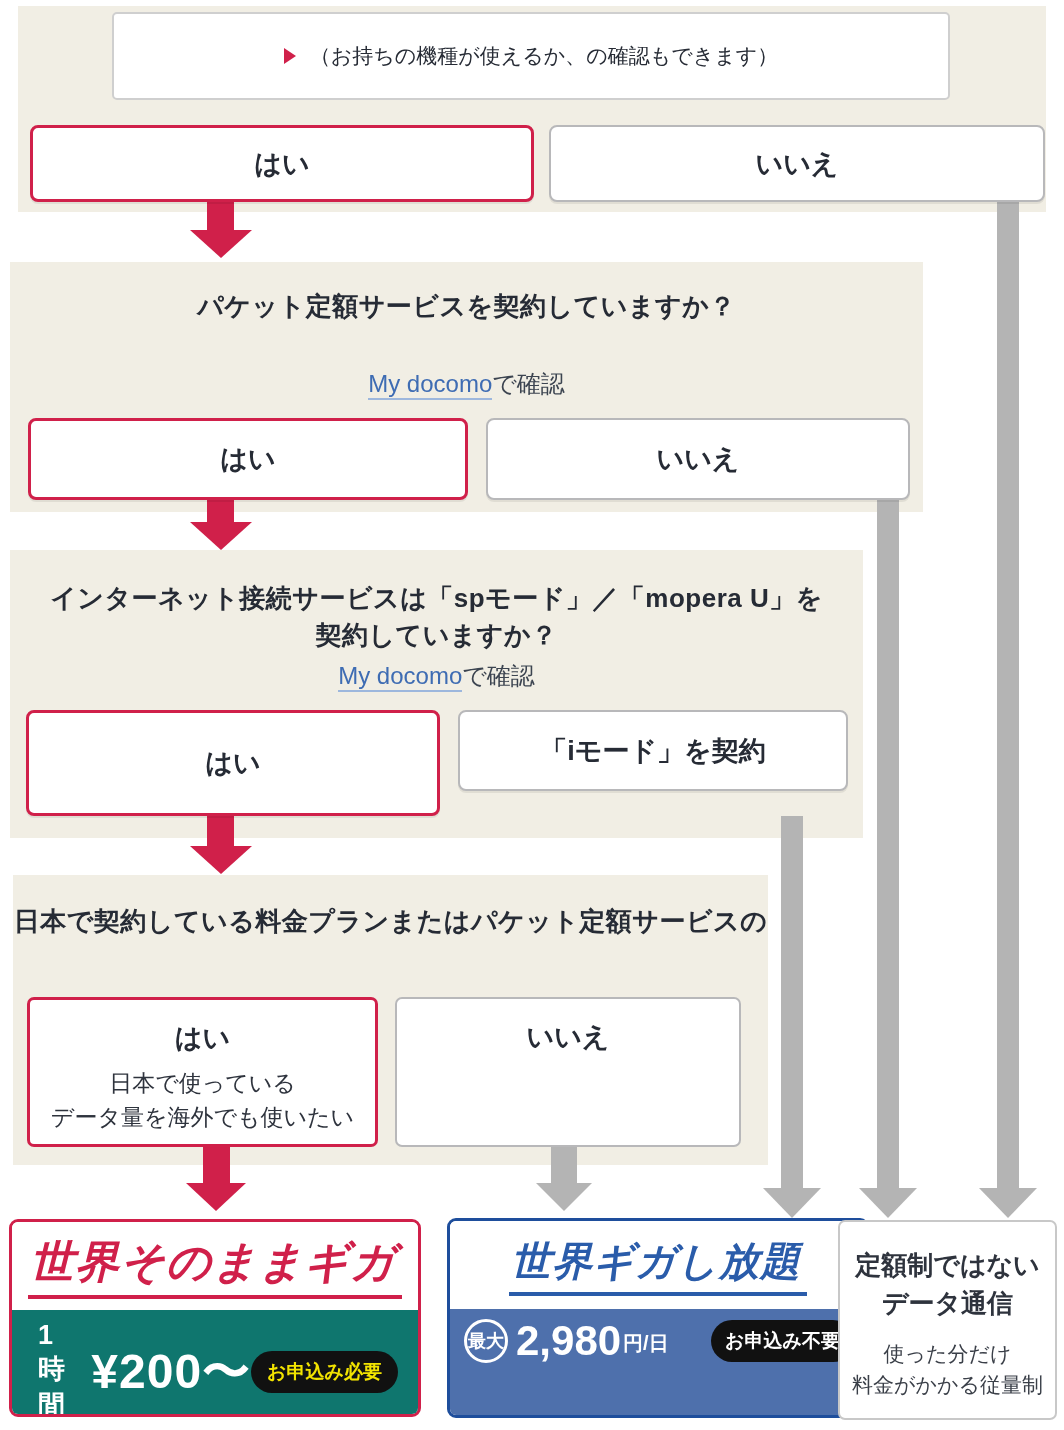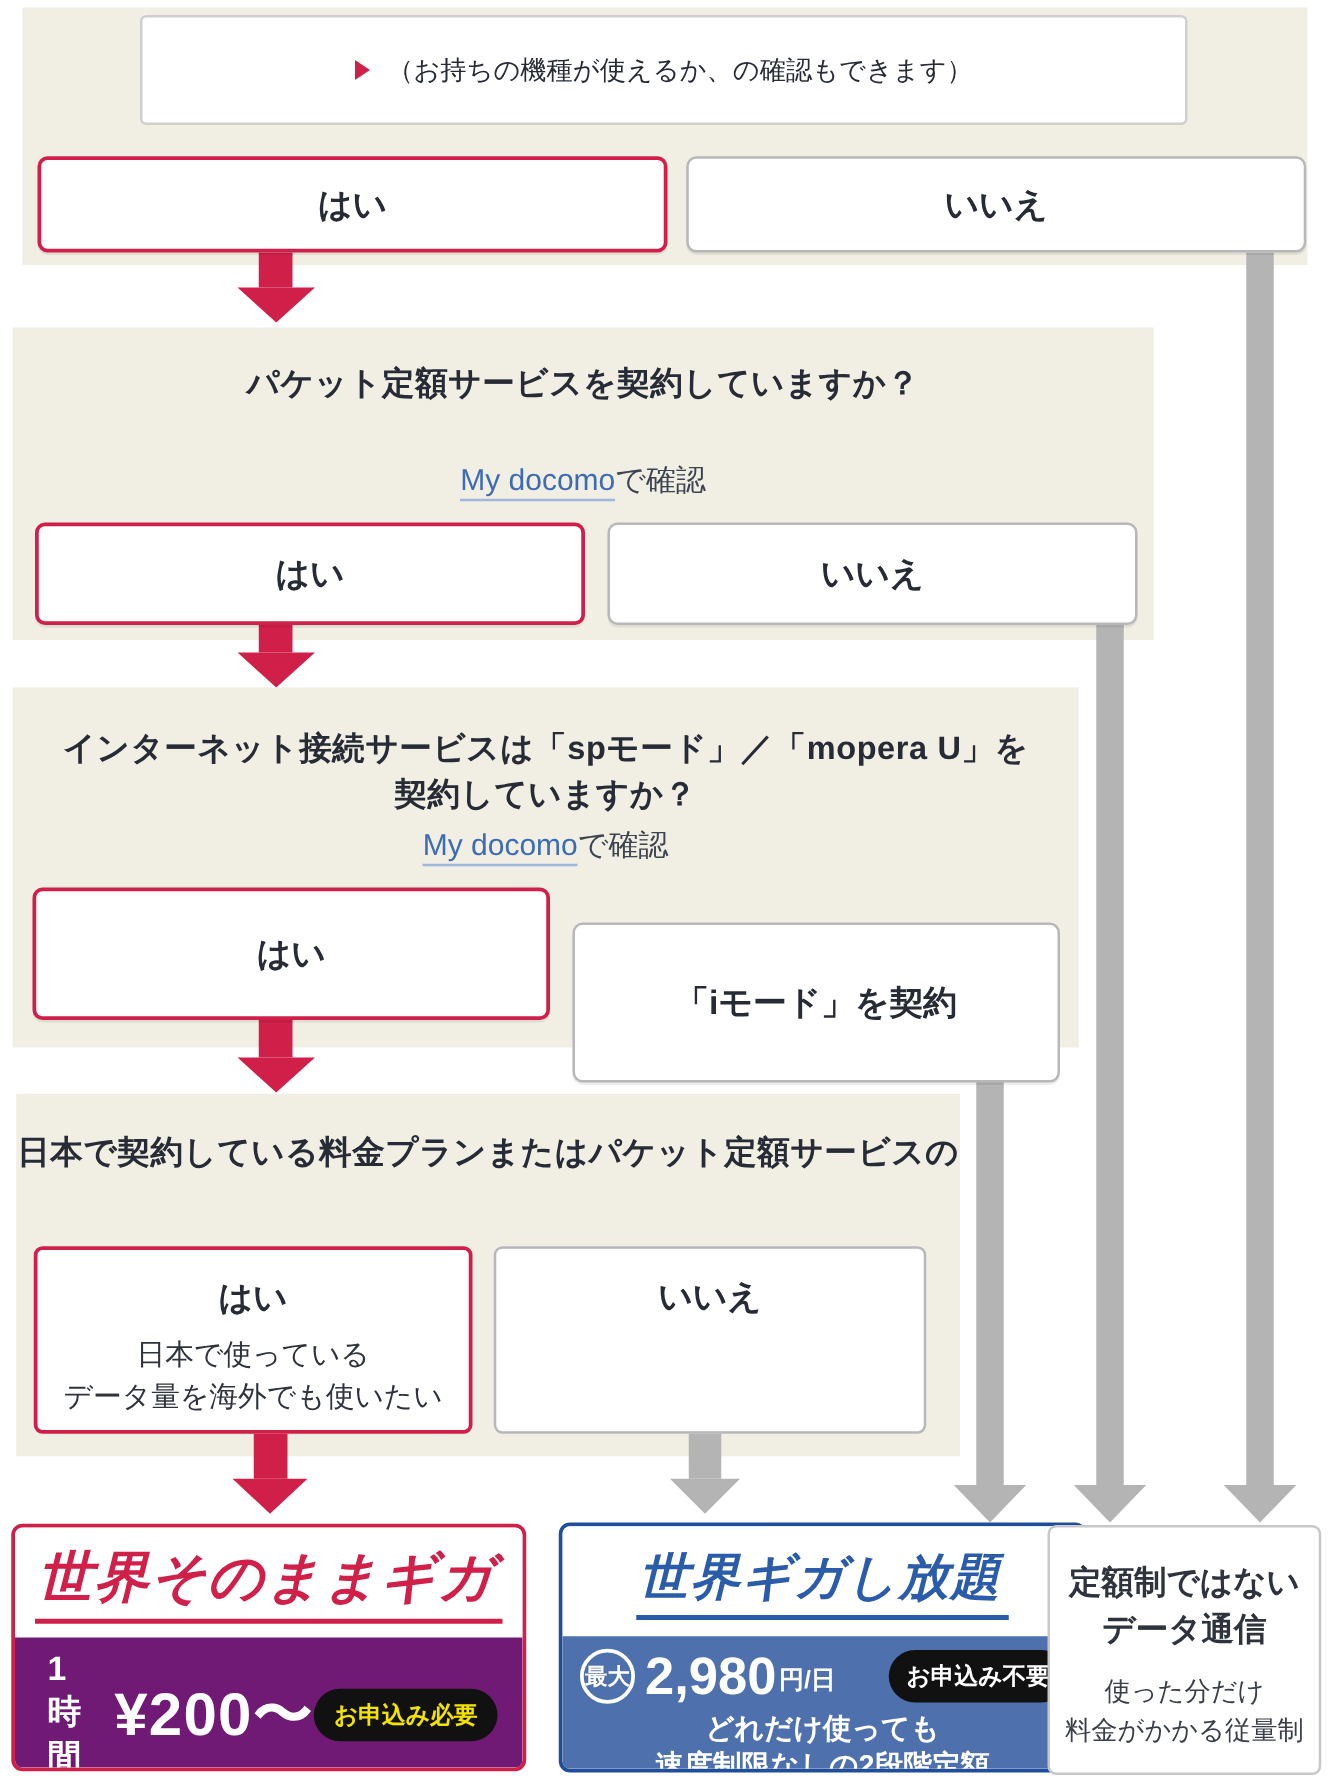--- a/index.html
+++ b/index.html
@@ -50,21 +50,21 @@
   .result.redline{border:3px solid #d0204a;border-radius:9px;left:9px;top:1219px;width:412px;height:198px;}
   .result.blueline{border:3px solid #1e4e9c;border-radius:9px;left:447px;top:1218px;width:422px;height:200px;}
   .result.grayline{border:2px solid #c8c8c8;border-radius:7px;left:838px;top:1220px;width:219px;height:200px;text-align:center;padding-top:24px;}
 
   .logo-area{height:88px;display:flex;align-items:center;justify-content:center;background:#fff;}
   .logo-red{color:#d0204a;font-size:44px;font-weight:900;font-style:italic;letter-spacing:1px;
     border-bottom:4px solid #d0204a;padding:0 6px 3px 2px;}
   .logo-blue{color:#2a5caa;font-size:40px;font-weight:900;font-style:italic;letter-spacing:1px;
     border-bottom:4px solid #2a5caa;padding:0 6px 3px 2px;}
 
-  .panel-red{background:#701a75;height:104px;color:#fff;}
+  .panel-red{background:#0f766e;height:104px;color:#fff;}
   .panel-blue{background:#4e70ac;height:106px;color:#fff;}
 
   .price-row{display:flex;align-items:center;padding:10px 20px 0 26px;}
   .price-prefix{font-size:27px;font-weight:bold;}
   .price-big{font-size:48px;font-weight:bold;margin-left:12px;letter-spacing:1px;}
   .badge{margin-left:auto;background:#111;border-radius:999px;font-weight:bold;white-space:nowrap;}
   .badge.yellow{color:#f2e300;font-size:19px;padding:8px 16px;}
   .badge.white{color:#fff;font-size:19px;padding:8px 14px;}
 
   .blue-row{display:flex;align-items:center;padding:8px 12px 0 14px;}
@@ -128,21 +128,21 @@
   <div class="btn gray" style="left:486px;top:418px;width:424px;height:82px;">いいえ</div>
 
   <div class="question" style="left:10px;top:580px;width:853px;">
     <div>インターネット接続サービスは「spモード」／「mopera U」を</div>
     <div>契約していますか？</div>
   </div>
   <div class="linkline" style="left:10px;top:660px;width:853px;">
     <span class="mylink">My docomo</span><span class="linksuffix">で確認</span>
   </div>
   <div class="btn red" style="left:26px;top:710px;width:414px;height:106px;">はい</div>
-  <div class="btn gray" style="left:458px;top:710px;width:390px;height:128px;margin-top:28px;">「iモード」を契約</div>
+  <div class="btn gray" style="left:458px;top:710px;width:390px;height:81px;">「iモード」を契約</div>
 
   <div class="question" style="left:13px;top:903px;width:755px;">
     <div>日本で契約している料金プランまたはパケット定額サービスの</div>
   </div>
   <div class="card red" style="left:27px;top:997px;width:351px;height:150px;">
     <div class="card-title">はい</div>
     <div class="card-desc">
       <div>日本で使っている</div>
       <div>データ量を海外でも使いたい</div>
     </div>
@@ -169,24 +169,20 @@
     <div class="logo-area">
       <span class="logo-blue">世界ギガし放題</span>
     </div>
     <div class="panel-blue">
       <div class="blue-row">
         <span class="max-circle">最大</span>
         <span class="blue-price">2,980</span>
         <span class="blue-unit">円/日</span>
         <span class="badge white">お申込み不要</span>
       </div>
-      <div class="blue-note">
-        <div>どれだけ使っても</div>
-        <div>速度制限なしの2段階定額</div>
-      </div>
     </div>
   </div>
 
   <div class="result grayline">
     <div class="gray-title">
       <div>定額制ではない</div>
       <div>データ通信</div>
     </div>
     <div class="gray-desc">
       <div>使った分だけ</div>

